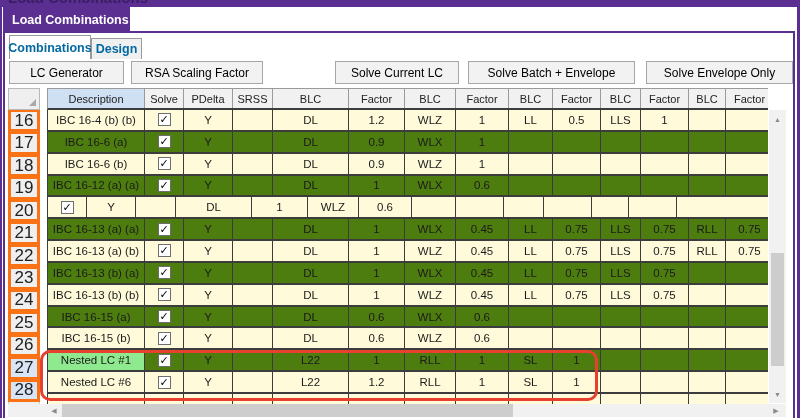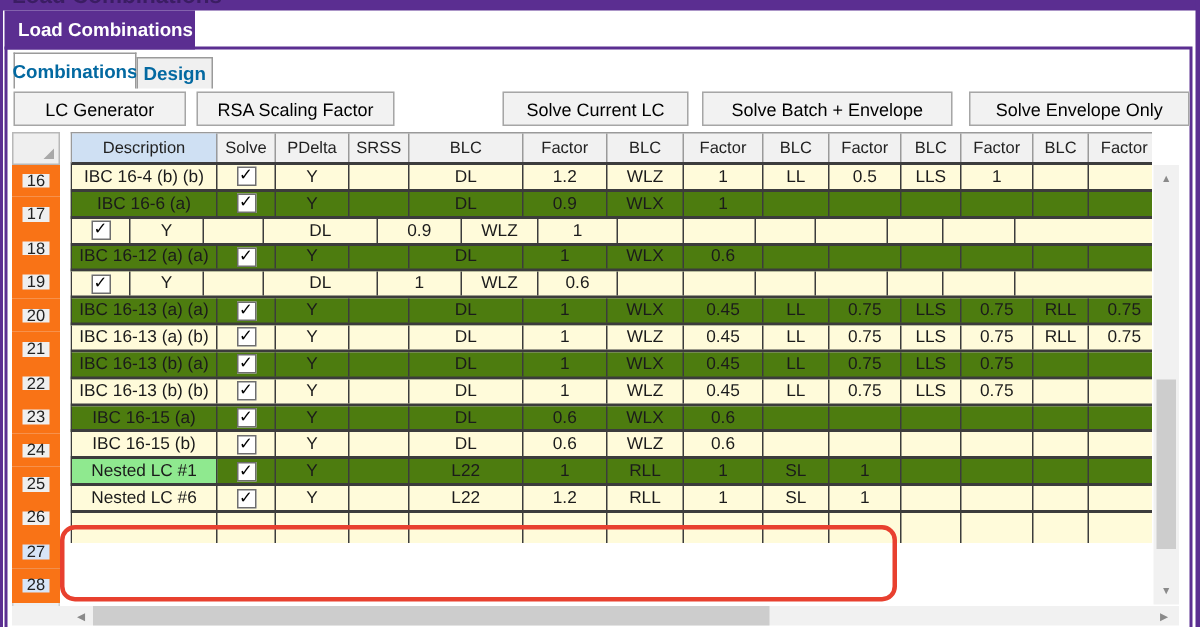--- a/index.html
+++ b/index.html
@@ -31,33 +31,33 @@
   #btn-rsa{left:131px;width:132px}
   #btn-scl{left:335px;width:124px}
   #btn-sbe{left:468px;width:167px}
   #btn-seo{left:646px;width:147px}
 
   
   #rownum-col{left:8px;top:88px;width:32px;z-index:2}
   #corner-cell{height:22px;background:#efefef;border:1px solid #b8b8b8;position:relative}
   #corner-cell .tri{position:absolute;right:3px;bottom:3px;width:0;height:0;border-right:7px solid #a9a9a9;border-top:7px solid transparent}
   #rownum-body{height:292px;display:flex;flex-direction:column}
-  .numcell{flex:1 1 0;min-height:0;display:flex;align-items:center;justify-content:center;font-size:11px;color:#222;
-           background:#efefef;border:7px solid #f97316;margin-top:-1px}
+  .numcell{flex:1 1 0;min-height:0;display:flex;align-items:center;justify-content:center;font-size:17px;color:#222;
+           background:#efefef;border:3px solid #f97316;margin-top:-1px}
   .numblue{background:#d8e5f7}
   #rownum-partial{height:2px;background:#efefef;border-left:1px solid #cfcfcf;border-right:1px solid #cfcfcf}
 
   
   #grid-clip{left:47px;top:88px;width:721px;height:316px;overflow:hidden;z-index:2}
   #grid-inner{width:726px}
   #grid-header{display:flex;height:22px;background:#f1f1f1;border-top:1px solid #9a9a9a;border-left:1px solid #9a9a9a;
                border-bottom:2px solid #3c3c3c}
   .hcell{display:flex;align-items:center;justify-content:center;font-size:11px;color:#222;border-right:1px solid #9a9a9a;flex:none;height:100%}
   .hcell.c0{background:#cfe0f3}
-  #grid-body{height:232px;display:flex;flex-direction:column}
+  #grid-body{height:284px;display:flex;flex-direction:column}
   .grow{display:flex;flex:1 1 0;min-height:0;border-left:1px solid #3c3c3c;border-bottom:2px solid #3c3c3c}
   .ry{background:#fffbda}.rw{background:#4d7c0f}
   .gcell{display:flex;align-items:center;justify-content:center;font-size:11.5px;color:#1b1b1b;border-right:1px solid #3c3c3c;flex:none;height:100%}
   .green{background:#8fe98f}
   .partialrow{display:flex;height:20px;border-left:1px solid #3c3c3c;background:#fffbda}
   .c0{width:97px}.c1{width:39px}.c2{width:49px}.c3{width:40px}.c4{width:76px}.c5{width:56px}.c6{width:51px}
   .c7{width:53px}.c8{width:44px}.c9{width:48px}.c10{width:40px}.c11{width:48px}.c12{width:37px}.c13{width:48px}
 
   .cb{width:13px;height:13px;background:#fff;border:1px solid #6e6e6e;display:flex;align-items:center;justify-content:center;
       font-size:11px;font-weight:700;color:#000;line-height:1}
@@ -179,20 +179,21 @@
           <div class="gcell c6">WLX</div>
           <div class="gcell c7">1</div>
           <div class="gcell c8"></div>
           <div class="gcell c9"></div>
           <div class="gcell c10"></div>
           <div class="gcell c11"></div>
           <div class="gcell c12"></div>
           <div class="gcell c13"></div>
         </div>
         <div class="grow ry">
+          <div class="gcell c0">IBC 16-6 (b)</div>
           <div class="gcell c1">
             <span class="cb">✓</span>
           </div>
           <div class="gcell c2">Y</div>
           <div class="gcell c3"></div>
           <div class="gcell c4">DL</div>
           <div class="gcell c5">0.9</div>
           <div class="gcell c6">WLZ</div>
           <div class="gcell c7">1</div>
           <div class="gcell c8"></div>

